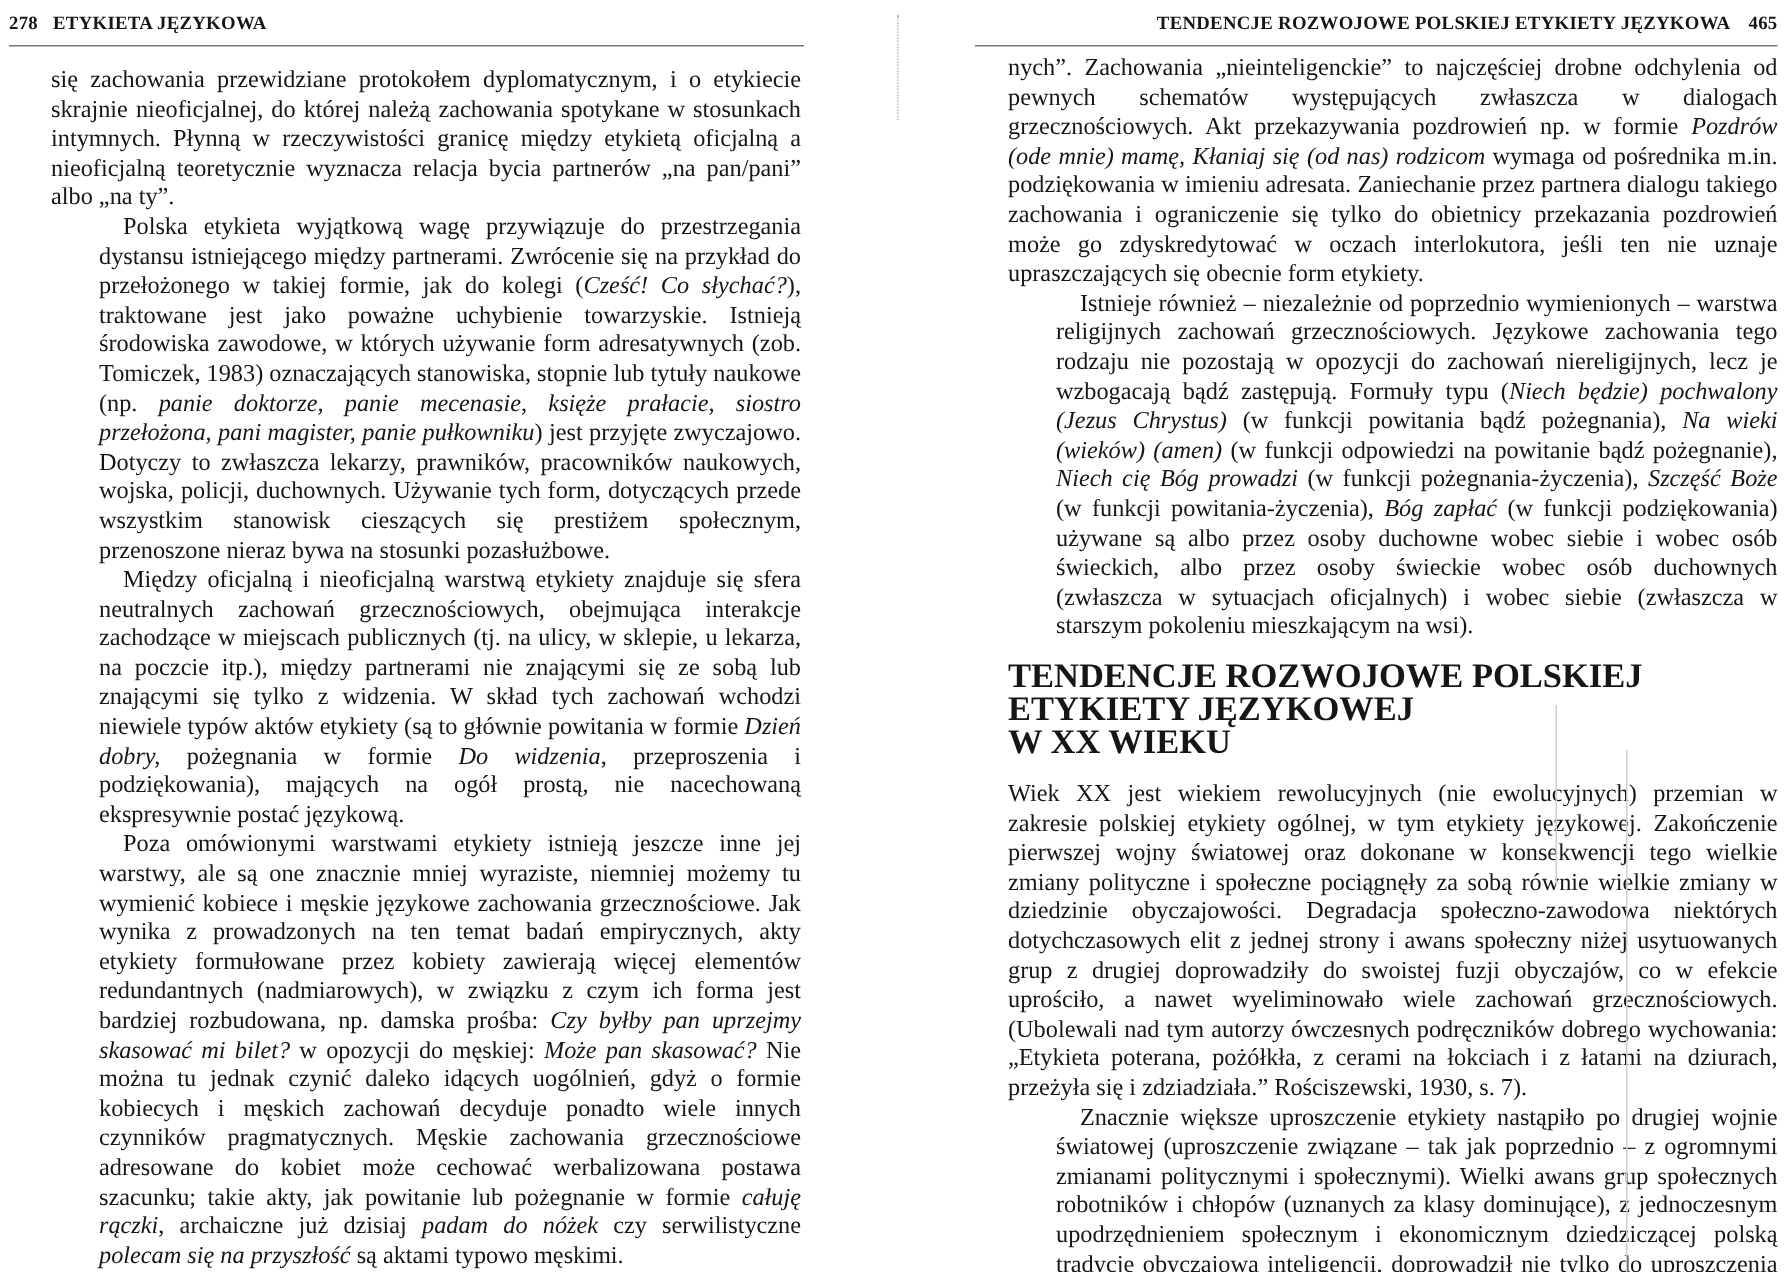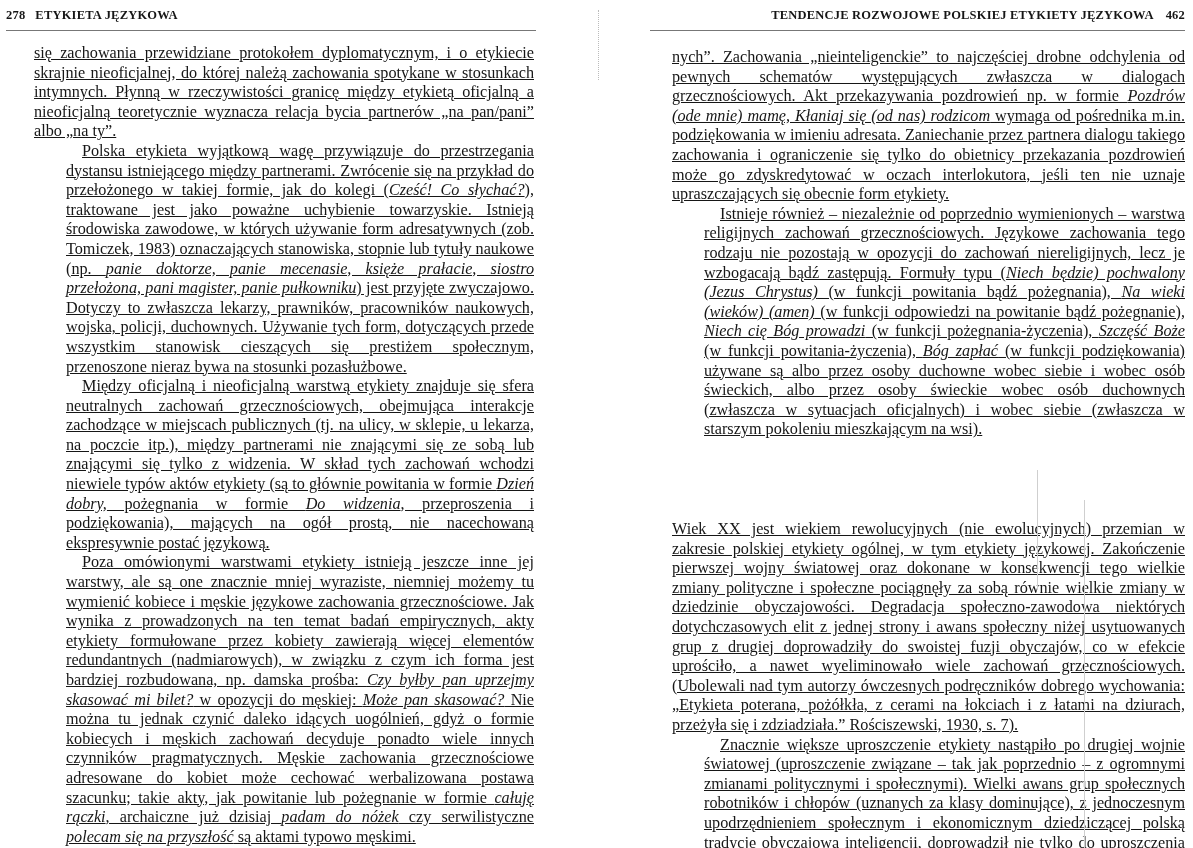--- a/index.html
+++ b/index.html
@@ -12,23 +12,23 @@
                   letter-spacing:0.2px; white-space:nowrap; }
   #page-left .running-head { left:6px; }
   #page-left .running-head .num { margin-right:10px; }
   #page-right .running-head { right:8px; }
   #page-right .running-head .num { margin-left:12px; }
   .head-rule { position:absolute; top:30px; height:0; border-top:1px solid #777; }
   #page-left .head-rule { left:6px; width:530px; }
   #page-right .head-rule { left:30px; width:535px; }
   .text-block { position:absolute; font-size:16.2px; line-height:19.6px; text-align:justify; }
   #page-left .text-block { left:34px; top:44px; width:500px; }
-  #page-right .text-block.top { left:52px; top:48px; width:513px; }
+  #page-right .text-block.top { left:52px; top:36px; width:513px; }
   #page-right .text-block.bottom { left:52px; top:520px; width:513px; }
-  .text-block p { margin:0;text-decoration:underline; }
+  .text-block p { margin:0; }
   .text-block p.indent { text-indent:16px;margin-left:32px; }
   .text-block i { font-style:italic; }
   .section-heading { position:absolute; left:52px; top:440px; width:460px;
                      font-size:23px; line-height:22px; font-weight:bold; margin:0; }
   .section-heading span { display:block; }
   .gutter-mark { position:absolute; left:598px; top:10px; width:0; height:70px;
                  border-left:1px dotted #bbb; }
   .scan-line { position:absolute; width:0; border-left:1px solid #cfcfcf; }
 </style>
 </head>
@@ -45,26 +45,31 @@
       <p class="indent"><span>Między oficjalną i nieoficjalną warstwą etykiety znajduje się sfera neutralnych zachowań grzecznościowych, obejmująca interakcje zachodzące w miejscach publicznych (tj. na ulicy, w sklepie, u lekarza, na poczcie itp.), między partnerami nie znającymi się ze sobą lub znającymi się tylko z widzenia. W skład tych zachowań wchodzi niewiele typów aktów etykiety (są to głównie powitania w formie </span><i>Dzień dobry,</i><span> pożegnania w formie </span><i>Do widzenia</i><span>, przeproszenia i podziękowania), mających na ogół prostą, nie nacechowaną ekspresywnie postać językową.</span></p>
       <p class="indent"><span>Poza omówionymi warstwami etykiety istnieją jeszcze inne jej warstwy, ale są one znacznie mniej wyraziste, niemniej możemy tu wymienić kobiece i męskie językowe zachowania grzecznościowe. Jak wynika z prowadzonych na ten temat badań empirycznych, akty etykiety formułowane przez kobiety zawierają więcej elementów redundantnych (nadmiarowych), w związku z czym ich forma jest bardziej rozbudowana, np. damska prośba: </span><i>Czy byłby pan uprzejmy skasować mi bilet?</i><span> w opozycji do męskiej: </span><i>Może pan skasować?</i><span> Nie można tu jednak czynić daleko idących uogólnień, gdyż o formie kobiecych i męskich zachowań decyduje ponadto wiele innych czynników pragmatycznych. Męskie zachowania grzecznościowe adresowane do kobiet może cechować werbalizowana postawa szacunku; takie akty, jak powitanie lub pożegnanie w formie </span><i>całuję rączki</i><span>, archaiczne już dzisiaj </span><i>padam do nóżek</i><span> czy serwilistyczne </span><i>polecam się na przyszłość</i><span> są aktami typowo męskimi.</span></p>
       <p class="indent"><span>Istnieje również warstwa zachowań, które można by nazwać zachowaniami „inteligenckimi”, „miejskimi” lub zachowaniami „ludzi dobrze wychowanych” i – na drugim biegunie – warstwa zachowań „nieinteligenckich”, „prowincjonalnych” albo zachowań „ludzi niestarannie wychowa-</span></p>
     </div>
 </div>
 
 <div class="gutter-mark"></div>
 
 <div class="page" id="page-right">
   <div class="running-head">
-    <span>TENDENCJE ROZWOJOWE POLSKIEJ ETYKIETY JĘZYKOWA</span><span class="num">462</span>
+    <span>TENDENCJE ROZWOJOWE POLSKIEJ ETYKIETY JĘZYKOWA</span><span class="num">465</span>
   </div>
   <div class="head-rule"></div>
   <div class="text-block top">
       <p><span>nych”. Zachowania „nieinteligenckie” to najczęściej drobne odchylenia od pewnych schematów występujących zwłaszcza w dialogach grzecznościowych. Akt przekazywania pozdrowień np. w formie </span><i>Pozdrów (ode mnie) mamę, Kłaniaj się (od nas) rodzicom</i><span> wymaga od pośrednika m.in. podziękowania w imieniu adresata. Zaniechanie przez partnera dialogu takiego zachowania i ograniczenie się tylko do obietnicy przekazania pozdrowień może go zdyskredytować w oczach interlokutora, jeśli ten nie uznaje upraszczających się obecnie form etykiety.</span></p>
       <p class="indent"><span>Istnieje również – niezależnie od poprzednio wymienionych – warstwa religijnych zachowań grzecznościowych. Językowe zachowania tego rodzaju nie pozostają w opozycji do zachowań niereligijnych, lecz je wzbogacają bądź zastępują. Formuły typu (</span><i>Niech będzie) pochwalony (Jezus Chrystus)</i><span> (w funkcji powitania bądź pożegnania), </span><i>Na wieki (wieków) (amen)</i><span> (w funkcji odpowiedzi na powitanie bądź pożegnanie), </span><i>Niech cię Bóg prowadzi</i><span> (w funkcji pożegnania-życzenia), </span><i>Szczęść Boże</i><span> (w funkcji powitania-życzenia), </span><i>Bóg zapłać</i><span> (w funkcji podziękowania) używane są albo przez osoby duchowne wobec siebie i wobec osób świeckich, albo przez osoby świeckie wobec osób duchownych (zwłaszcza w sytuacjach oficjalnych) i wobec siebie (zwłaszcza w starszym pokoleniu mieszkającym na wsi).</span></p>
     </div>
+  <h2 class="section-heading">
+    <span>TENDENCJE ROZWOJOWE POLSKIEJ</span>
+    <span>ETYKIETY JĘZYKOWEJ</span>
+    <span>W XX WIEKU</span>
+  </h2>
   <div class="text-block bottom">
       <p><span>Wiek XX jest wiekiem rewolucyjnych (nie ewolucyjnych) przemian w zakresie polskiej etykiety ogólnej, w tym etykiety językowej. Zakończenie pierwszej wojny światowej oraz dokonane w konsekwencji tego wielkie zmiany polityczne i społeczne pociągnęły za sobą równie wielkie zmiany w dziedzinie obyczajowości. Degradacja społeczno-zawodowa niektórych dotychczasowych elit z jednej strony i awans społeczny niżej usytuowanych grup z drugiej doprowadziły do swoistej fuzji obyczajów, co w efekcie uprościło, a nawet wyeliminowało wiele zachowań grzecznościowych. (Ubolewali nad tym autorzy ówczesnych podręczników dobrego wychowania: „Etykieta poterana, pożółkła, z cerami na łokciach i z łatami na dziurach, przeżyła się i zdziadziała.” Rościszewski, 1930, s. 7).</span></p>
       <p class="indent"><span>Znacznie większe uproszczenie etykiety nastąpiło po drugiej wojnie światowej (uproszczenie związane – tak jak poprzednio – z ogromnymi zmianami politycznymi i społecznymi). Wielki awans grup społecznych robotników i chłopów (uznanych za klasy dominujące), z jednoczesnym upodrzędnieniem społecznym i ekonomicznym dziedziczącej polską tradycję obyczajową inteligencji, doprowadził nie tylko do uproszczenia ety-</span></p>
     </div>
   <div class="scan-line" style="left:417px; top:470px; height:120px;"></div>
   <div class="scan-line" style="left:464px; top:500px; height:348px;"></div>
 </div>
 
 </body></html>

